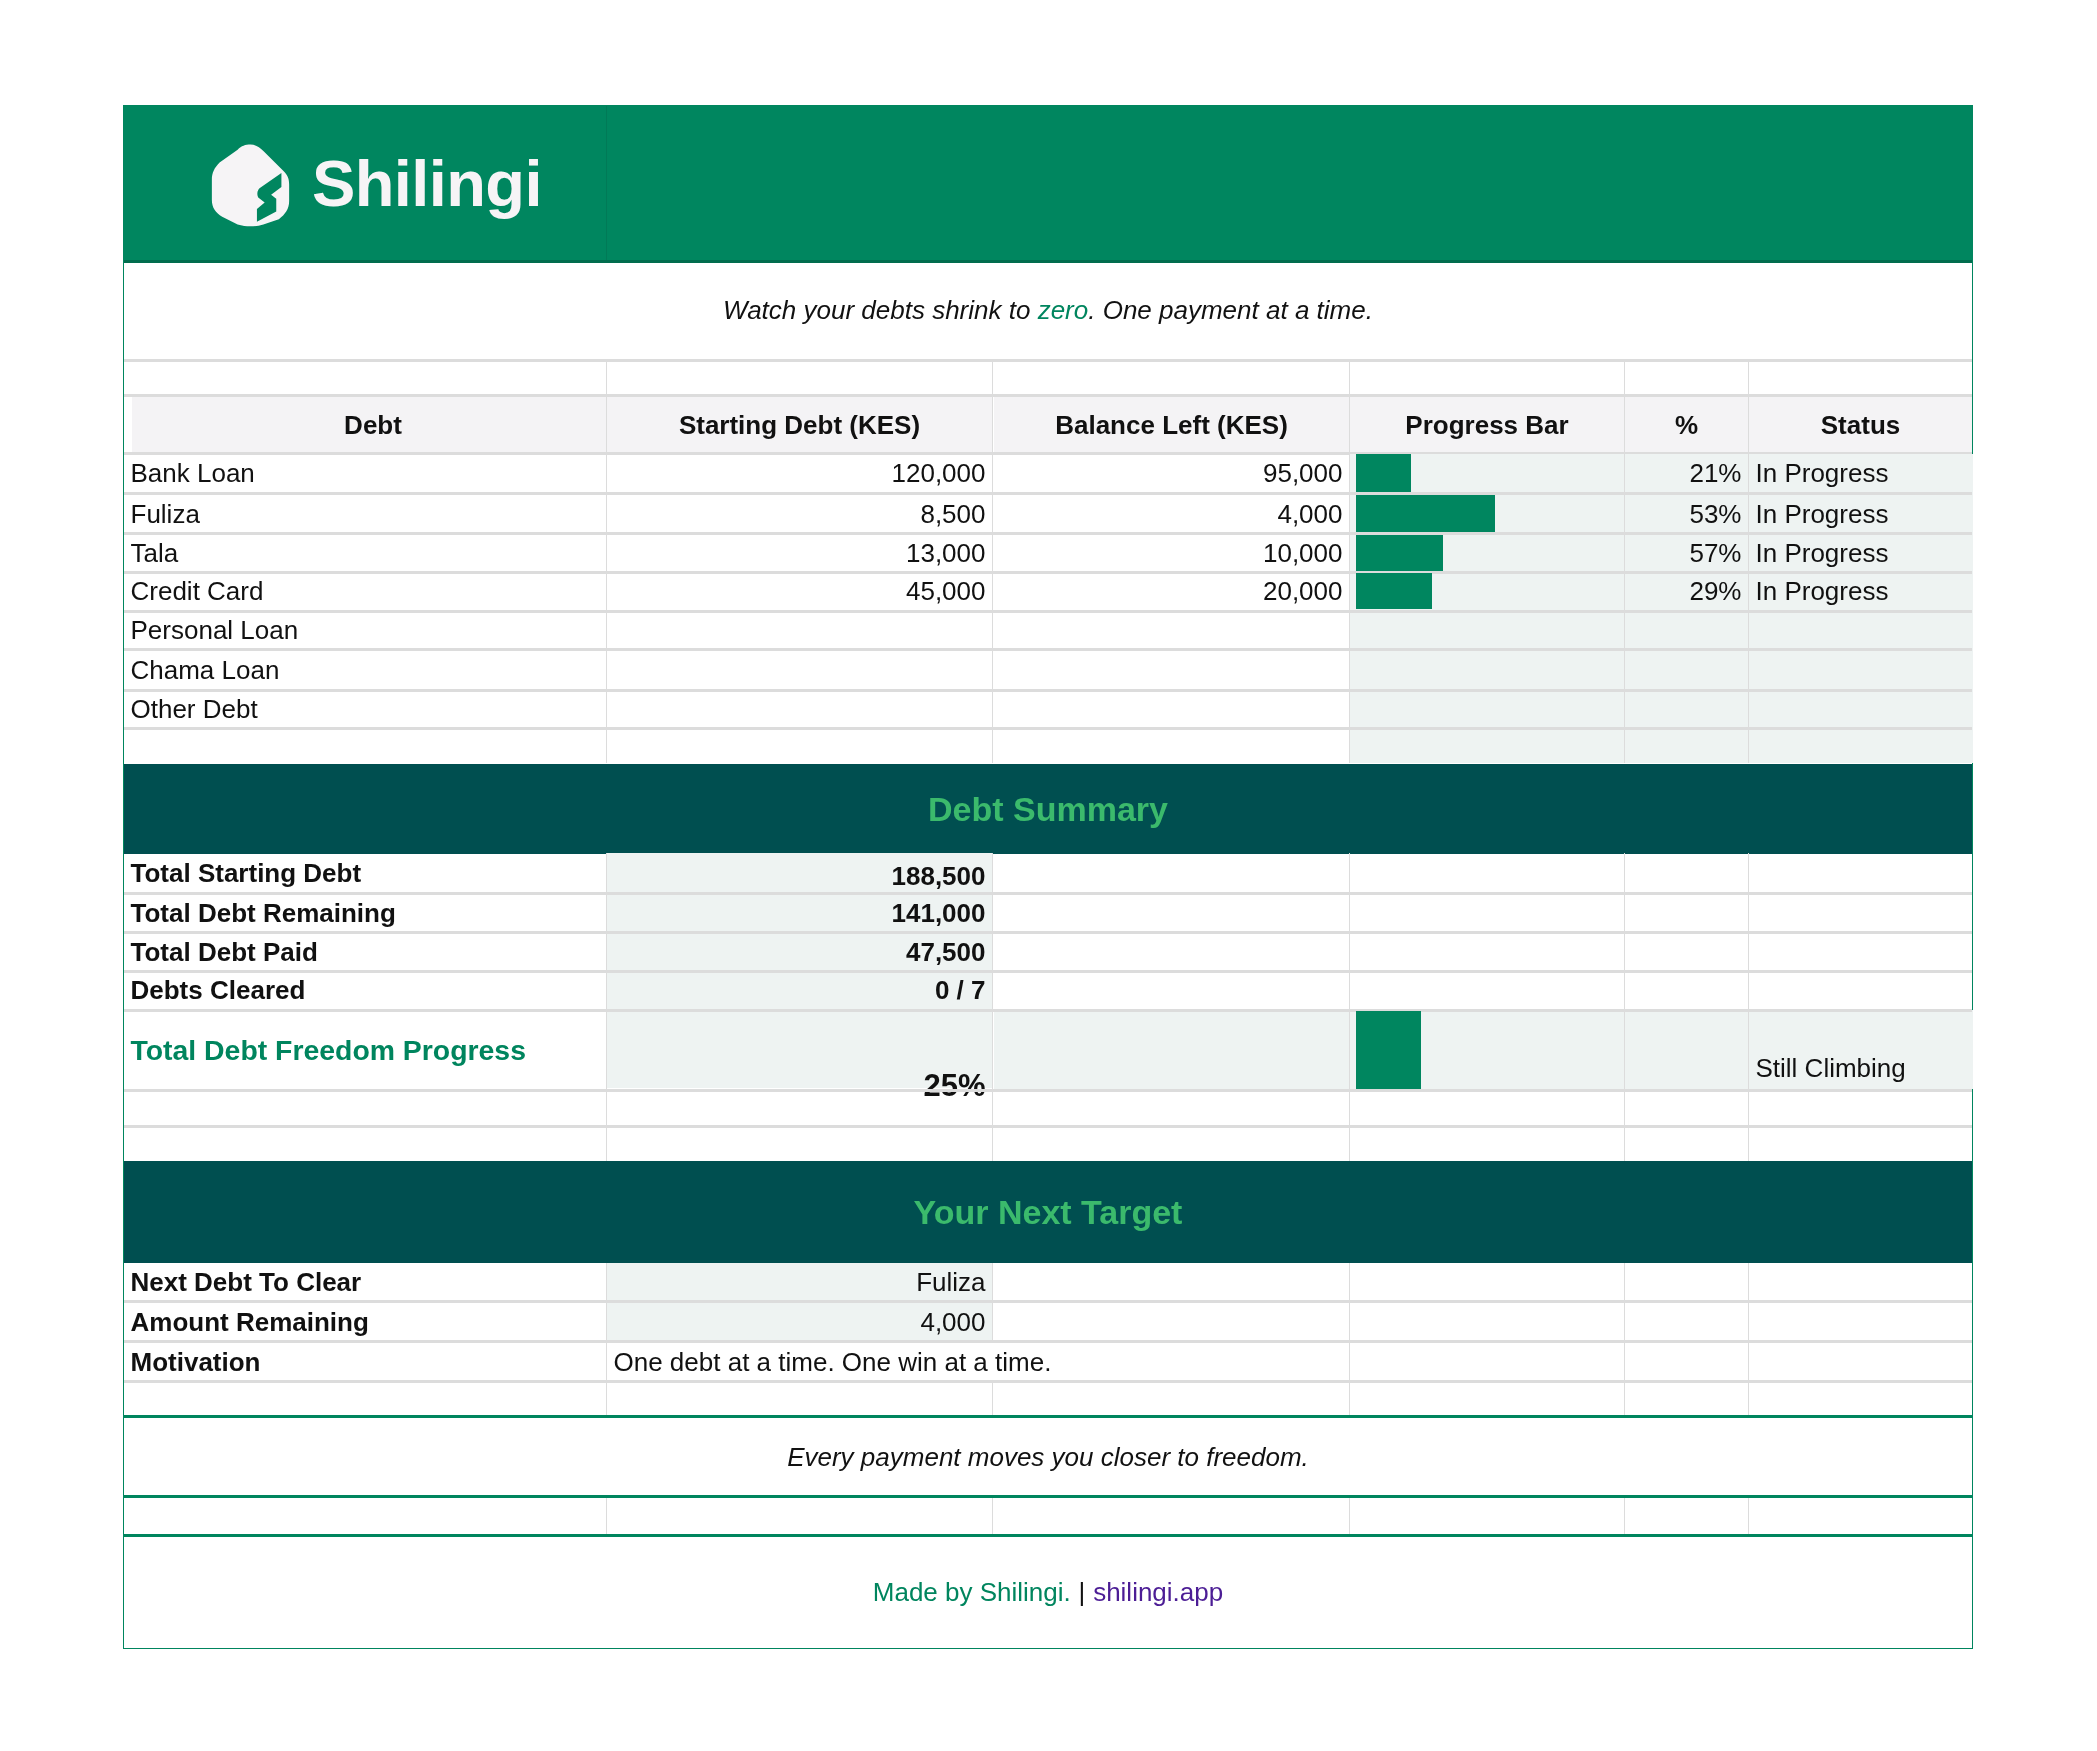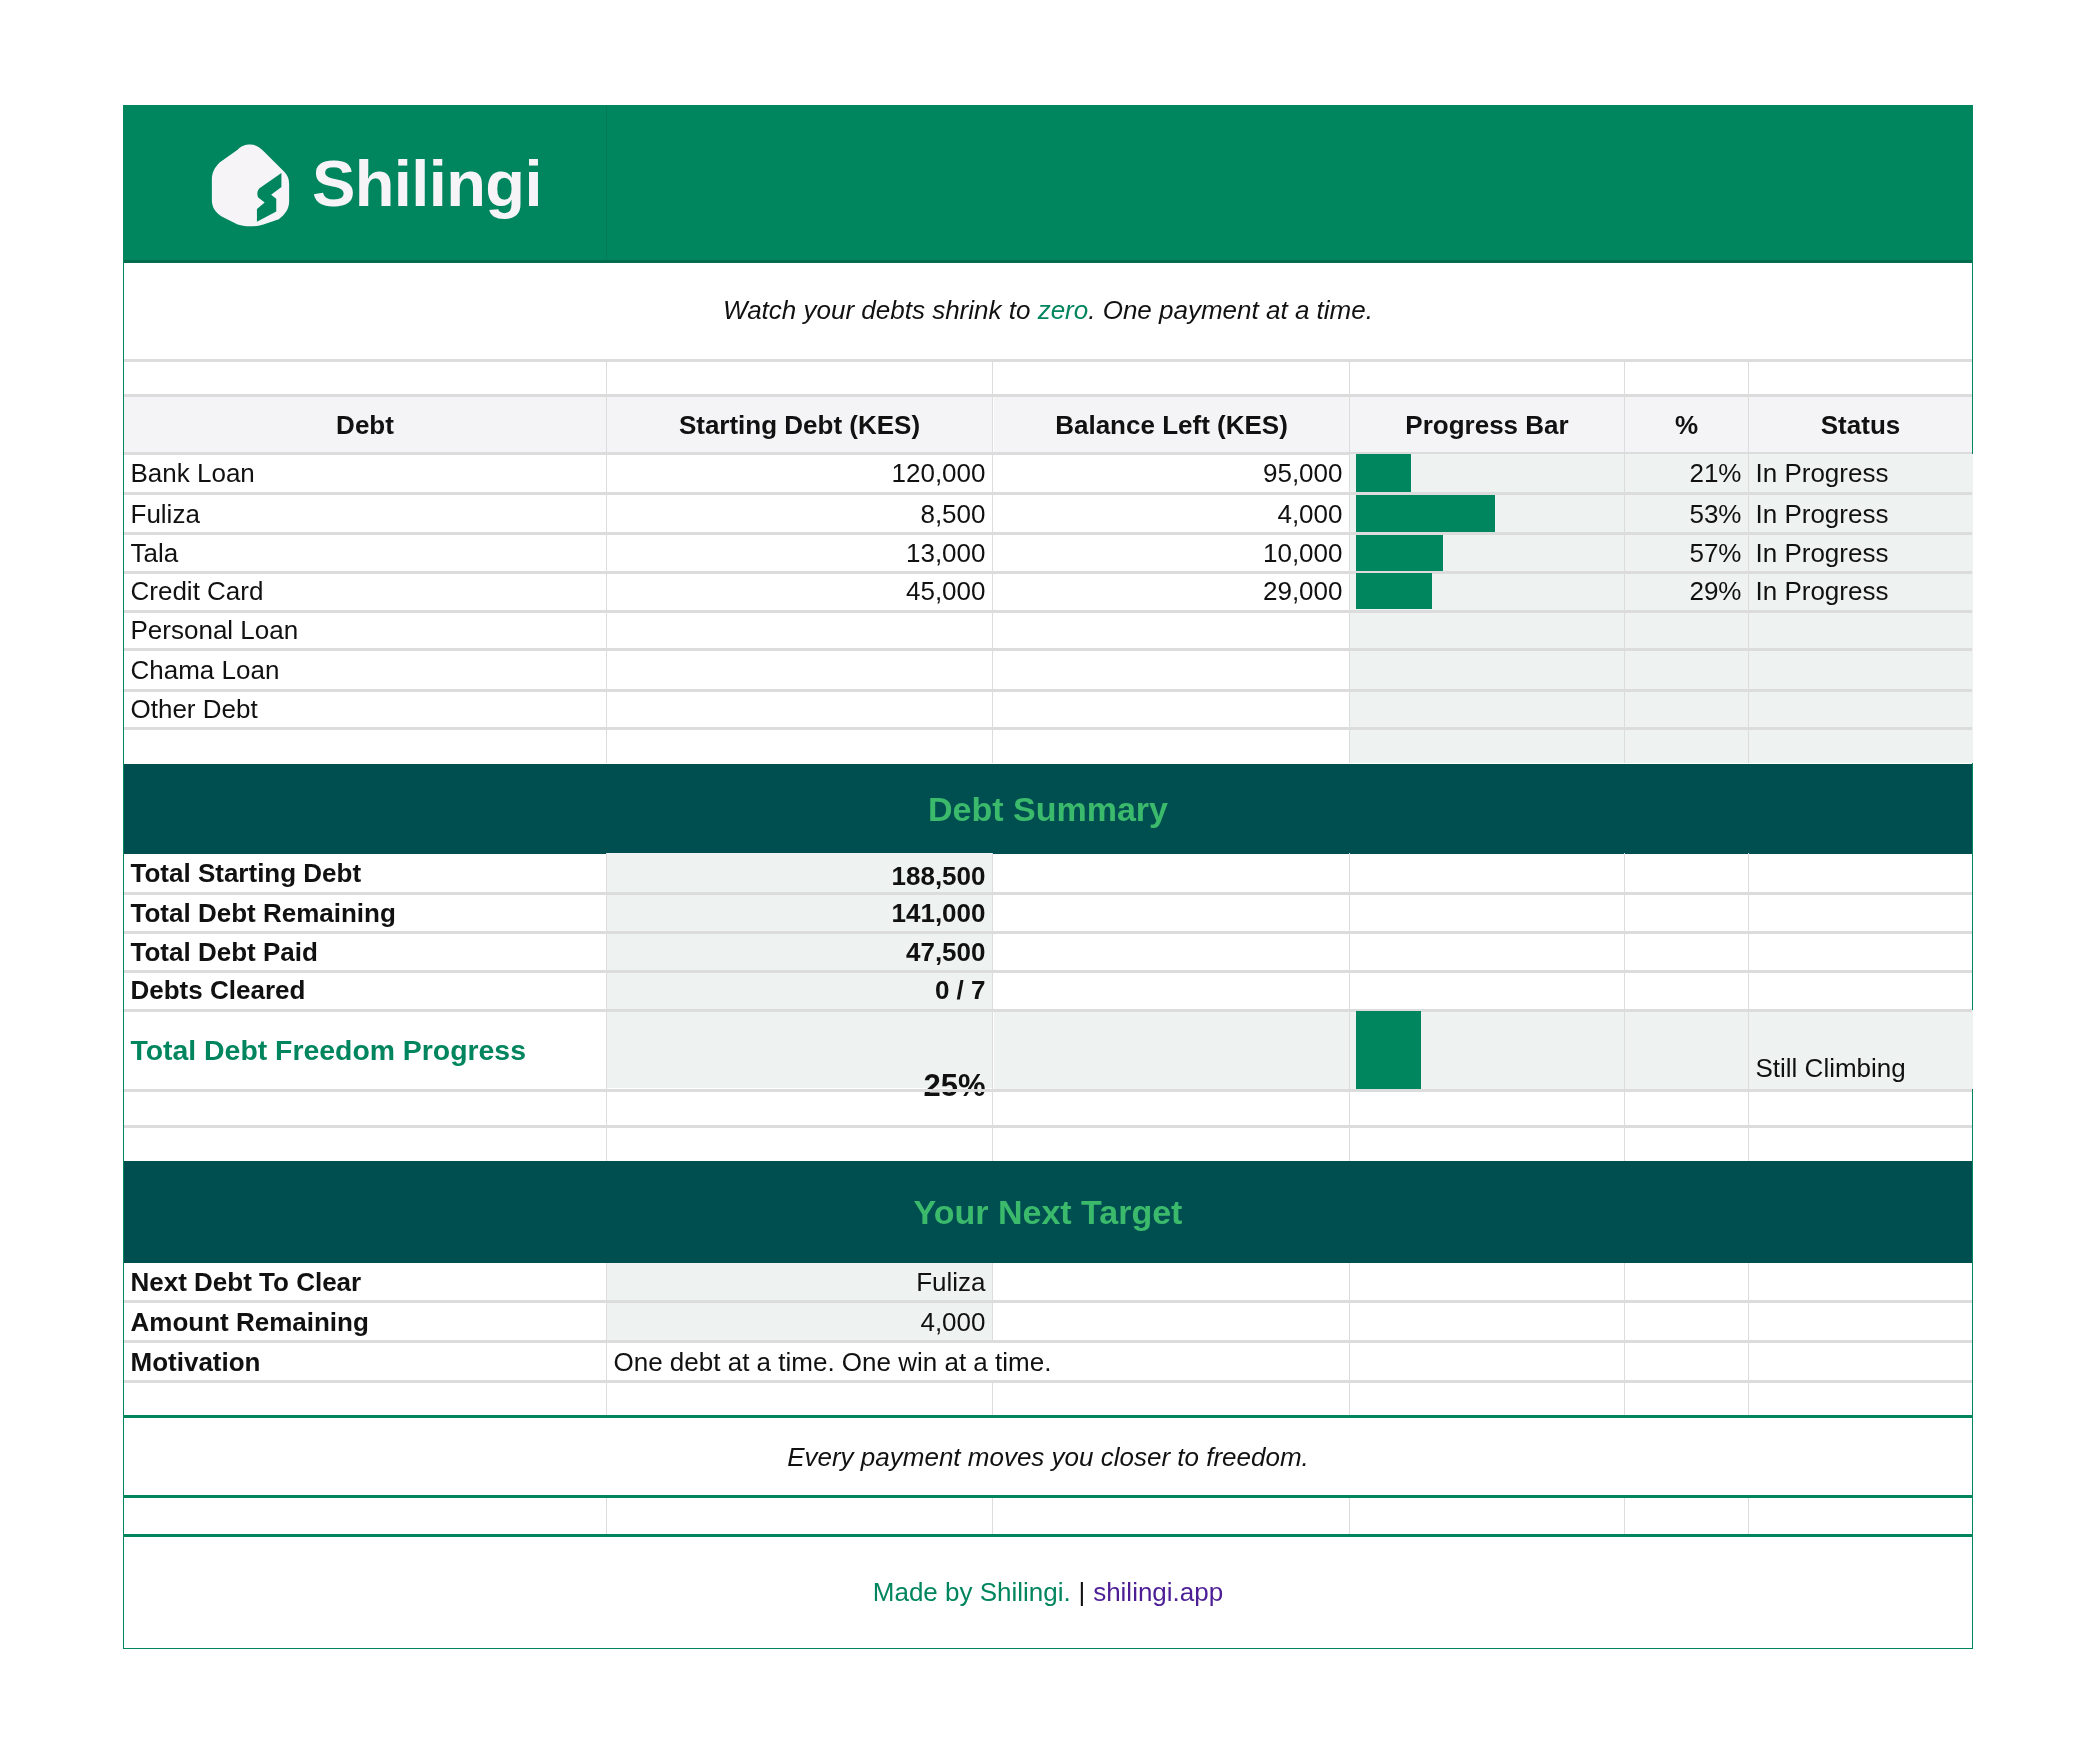--- a/index.html
+++ b/index.html
@@ -58,21 +58,21 @@
   <div class="abs subtitle"><span>Watch your debts shrink to </span><span class="accent">zero</span><span>. One payment at a time.</span></div>
 
   <div class="abs hline" style="left:0;top:253px;width:100%;"></div>
   <div class="abs vline" style="left:482px;top:254px;height:36px;"></div>
   <div class="abs vline" style="left:868px;top:254px;height:36px;"></div>
   <div class="abs vline" style="left:1225px;top:254px;height:36px;"></div>
   <div class="abs vline" style="left:1500px;top:254px;height:36px;"></div>
   <div class="abs vline" style="left:1624px;top:254px;height:36px;"></div>
 
   <div class="abs hline" style="left:0;top:288px;width:100%;"></div>
-  <div class="abs cell th" style="left:0;top:291px;width:482px;height:56px;">Debt</div>
+  <div class="abs cell th" style="left:8px;top:291px;width:482px;height:56px;">Debt</div>
   <div class="abs cell th" style="left:483px;top:291px;width:385px;height:56px;">Starting Debt (KES)</div>
   <div class="abs cell th" style="left:870px;top:291px;width:355px;height:56px;">Balance Left (KES)</div>
   <div class="abs cell th" style="left:1226px;top:291px;width:274px;height:56px;">Progress Bar</div>
   <div class="abs cell th" style="left:1501px;top:291px;width:123px;height:56px;">%</div>
   <div class="abs cell th" style="left:1625px;top:291px;width:223px;height:56px;">Status</div>
   <div class="abs vline" style="left:482px;top:291px;height:56px;"></div>
   <div class="abs vline" style="left:868px;top:291px;height:56px;"></div>
   <div class="abs vline" style="left:1225px;top:291px;height:56px;"></div>
   <div class="abs vline" style="left:1500px;top:291px;height:56px;"></div>
   <div class="abs vline" style="left:1624px;top:291px;height:56px;"></div>
@@ -99,21 +99,21 @@
   <div class="abs cell" style="left:0;top:429px;width:482px;height:36px;">Tala</div>
   <div class="abs cell right" style="left:483px;top:429px;width:385px;height:36px;">13,000</div>
   <div class="abs cell right" style="left:870px;top:429px;width:355px;height:36px;">10,000</div>
   <div class="abs bar" style="left:1232px;top:429px;width:87px;height:36px;"></div>
   <div class="abs cell right" style="left:1501px;top:429px;width:123px;height:36px;">57%</div>
   <div class="abs cell" style="left:1625px;top:429px;width:223px;height:36px;">In Progress</div>
   <div class="abs hline" style="left:0;top:465px;width:100%;"></div>
 
   <div class="abs cell" style="left:0;top:467px;width:482px;height:36px;">Credit Card</div>
   <div class="abs cell right" style="left:483px;top:467px;width:385px;height:36px;">45,000</div>
-  <div class="abs cell right" style="left:870px;top:467px;width:355px;height:36px;">29,000</div>
+  <div class="abs cell right" style="left:870px;top:467px;width:355px;height:36px;">20,000</div>
   <div class="abs bar" style="left:1232px;top:467px;width:76px;height:36px;"></div>
   <div class="abs cell right" style="left:1501px;top:467px;width:123px;height:36px;">29%</div>
   <div class="abs cell" style="left:1625px;top:467px;width:223px;height:36px;">In Progress</div>
   <div class="abs hline" style="left:0;top:504px;width:100%;"></div>
 
   <div class="abs cell" style="left:0;top:506px;width:482px;height:36px;">Personal Loan</div>
   <div class="abs cell right" style="left:483px;top:506px;width:385px;height:36px;"></div>
   <div class="abs cell right" style="left:870px;top:506px;width:355px;height:36px;"></div>
   <div class="abs hline" style="left:0;top:542px;width:100%;"></div>
 

